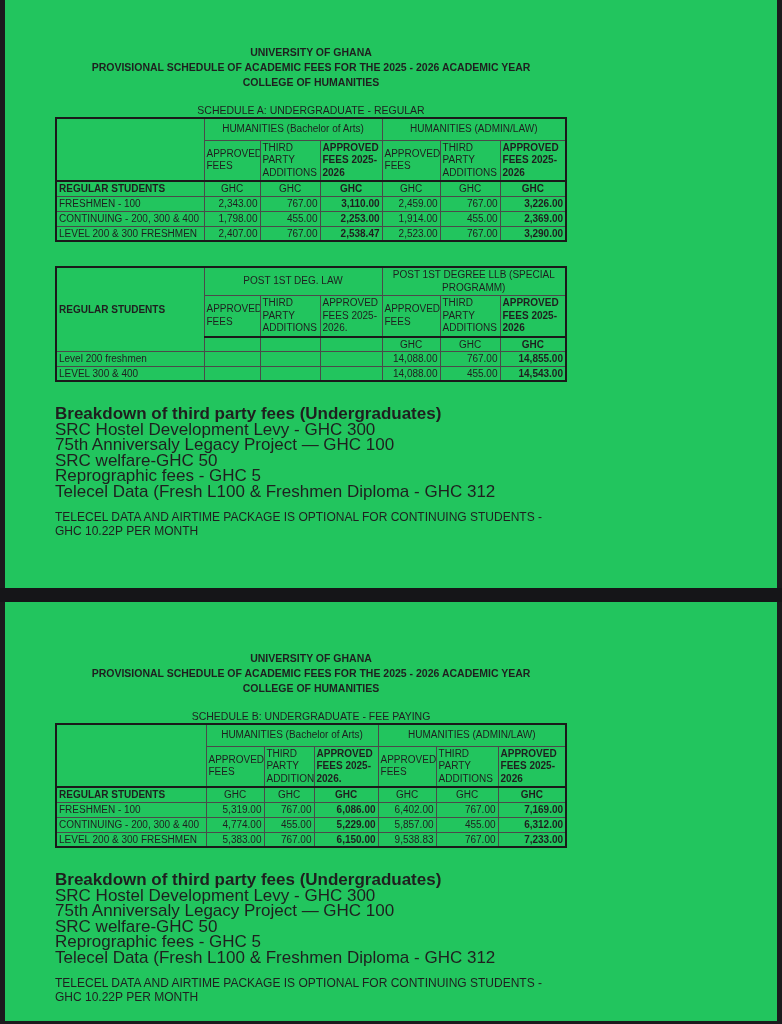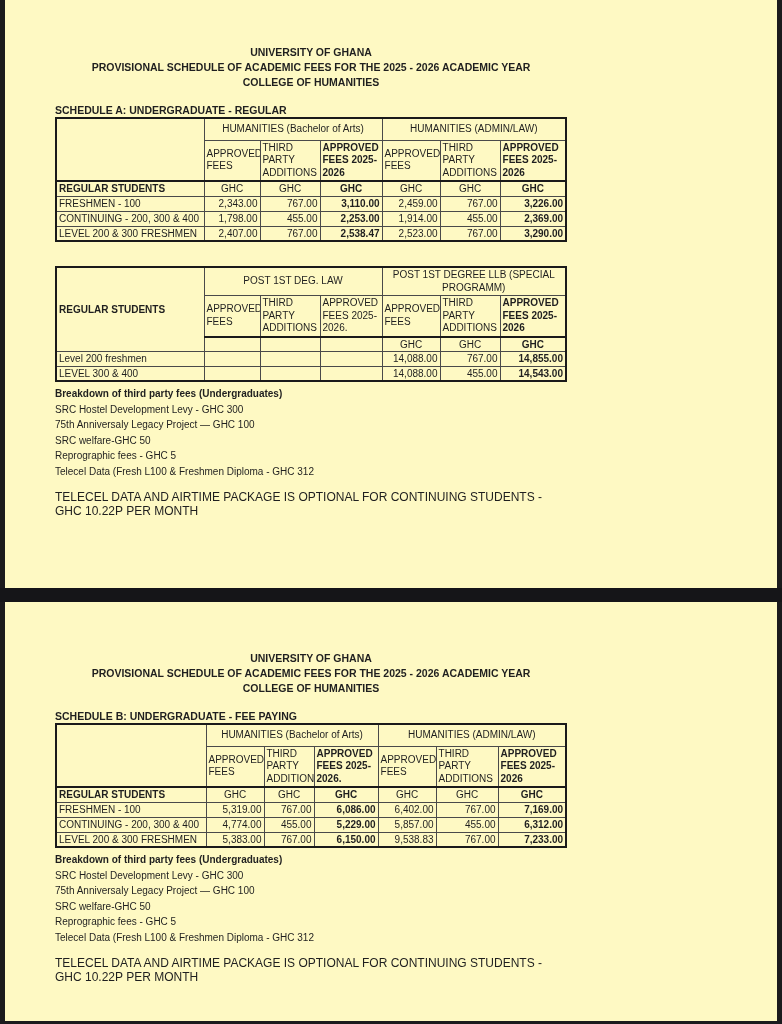--- a/index.html
+++ b/index.html
@@ -7,33 +7,33 @@
   body {
     width: 782px; height: 1024px;
     background: #1b1b1d;
     font-family: "Liberation Sans", sans-serif;
     color: #1f1f1f;
     position: relative;
     overflow: hidden;
   }
   .page {
     position: absolute; left: 5px; right: 5px;
-    background: #fef9c3;
+    background: #22c55e;
   }
   .page1 { top: 0; height: 588px; box-shadow: 0 1px 0 #cfcfcf; }
   .page2 { top: 602px; height: 419px; }
   .divider { position: absolute; top: 588px; left: 0; right: 0; height: 14px; background: #151518; }
 
   .content { margin-left: 50px; width: 512px; }
 
   .doc-header { text-align: center; font-weight: bold; font-size: 10.5px; line-height: 15px; }
   .page1 .doc-header { padding-top: 45px; }
   .page2 .doc-header { padding-top: 49px; }
 
-  .schedule-label { margin-top: 14px; margin-bottom: 1px; font-weight: bold; font-size: 10.5px; }
+  .schedule-label { margin-top: 14px; margin-bottom: 1px; font-weight: normal; font-size: 10.5px; text-align: center; }
 
   table.fees { border-collapse: collapse; table-layout: fixed; width: 510px; border: 2px solid #1a1a1a; }
   table.t2 { margin-top: 24px; }
   table.fees td {
     border: 1px solid #4a4a4a;
     font-size: 10px;
     padding: 1px 2px;
     overflow: hidden;
     vertical-align: middle;
   }
@@ -41,21 +41,21 @@
   td.corner { vertical-align: top; font-weight: bold; font-size: 10px; }
   td.sub  { font-size: 9.5px; line-height: 12.5px; vertical-align: top; height: 40px; padding-top: 2px; }
   td.unit { text-align: center; height: 14px; margin-top: 39px; }
   td.rowlabel { text-align: left; height: 15px; }
   td.num  { text-align: right; padding-right: 3px; height: 15px; }
   tr.unit-row td { border-top: 2px solid #1a1a1a; }
   td.gs { border-left: 2px solid #1a1a1a; }
   td.bc { border-left: 2px solid #1a1a1a; border-right: 2px solid #1a1a1a; }
   .bold, td.boldtext { font-weight: bold; }
 
-  .breakdown { margin-top: 4px; font-size: 10px; line-height: 15.5px; }
+  .breakdown { margin-top: 24px; font-size: 17px; line-height: 15.5px; }
   .bd-title { font-weight: bold; }
   .note { margin-top: 11px; font-size: 12px; }
   .footer { position: absolute; bottom: 19px; left: 0; right: 0; text-align: center; font-size: 10.5px; color: #3a3a3a; font-weight: bold; }
 </style>
 </head>
 <body>
 
 <div class="page page1">
   <div class="content">
     <div class="doc-header">

